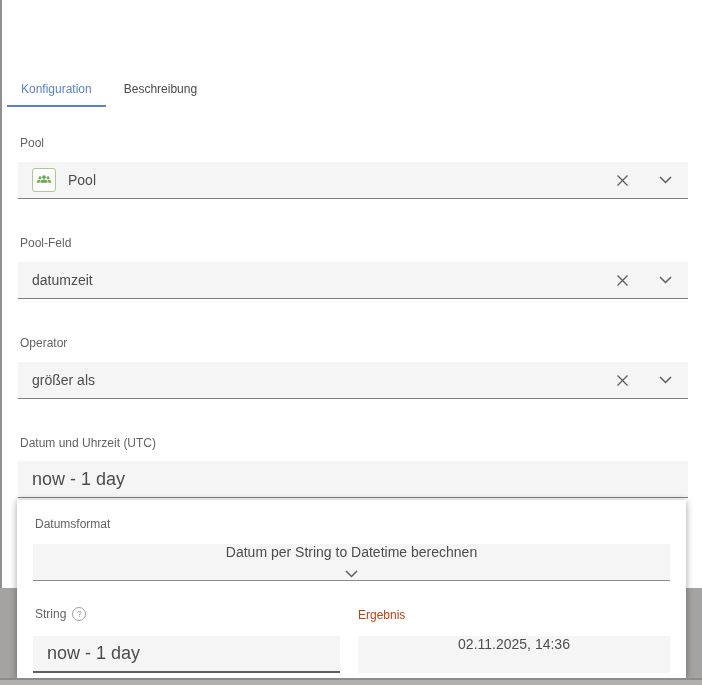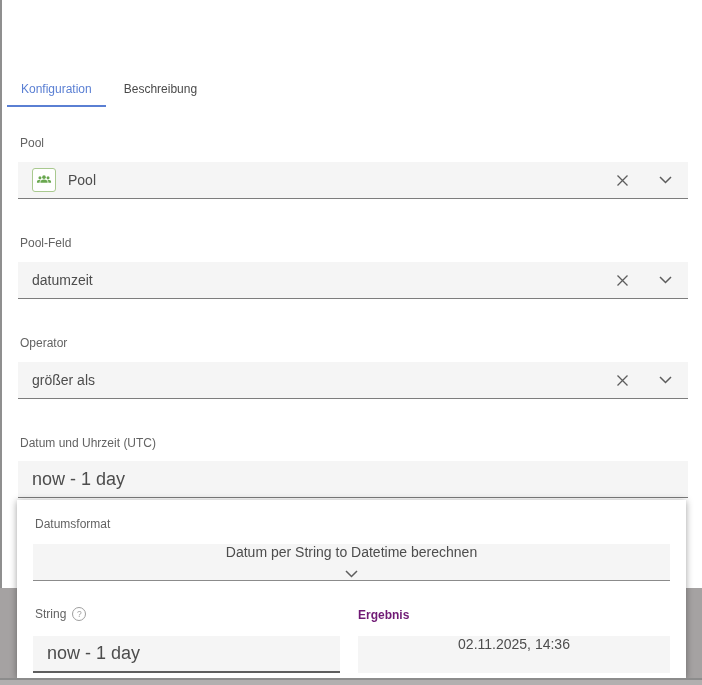--- a/index.html
+++ b/index.html
@@ -54,21 +54,21 @@
   
   .popup{
     position:absolute;left:17px;top:500px;width:669px;height:178px;
     background:#ffffff;box-shadow:0 1px 7px rgba(0,0,0,.38);z-index:5;
   }
   .popup .field-label{left:18px;}
   .popup .control{left:16px;width:637px;flex-direction:column;}
   .popup .half{width:307px;}
   .popup .half.right{left:341px;width:312px;border-bottom:none;}
   .popup .string-ctl{border-bottom:2px solid #5f5f5f;}
-  .label-muted{color:#701a75;font-weight:bold;}
+  .label-muted{color:#c2410c;}
   .help-circle{
     display:inline-flex;align-items:center;justify-content:center;
     width:12px;height:12px;border:1px solid #9e9e9e;border-radius:50%;
     font-size:8.5px;color:#9e9e9e;margin-left:6px;vertical-align:-2px;cursor:pointer;
   }
   .inline-label{display:flex;}
   
   .bottom-strip{
     position:absolute;left:0;bottom:0;width:702px;height:7px;z-index:6;
     background:#b2afaf;border-top:2px solid #8c8c8c;box-sizing:border-box;

